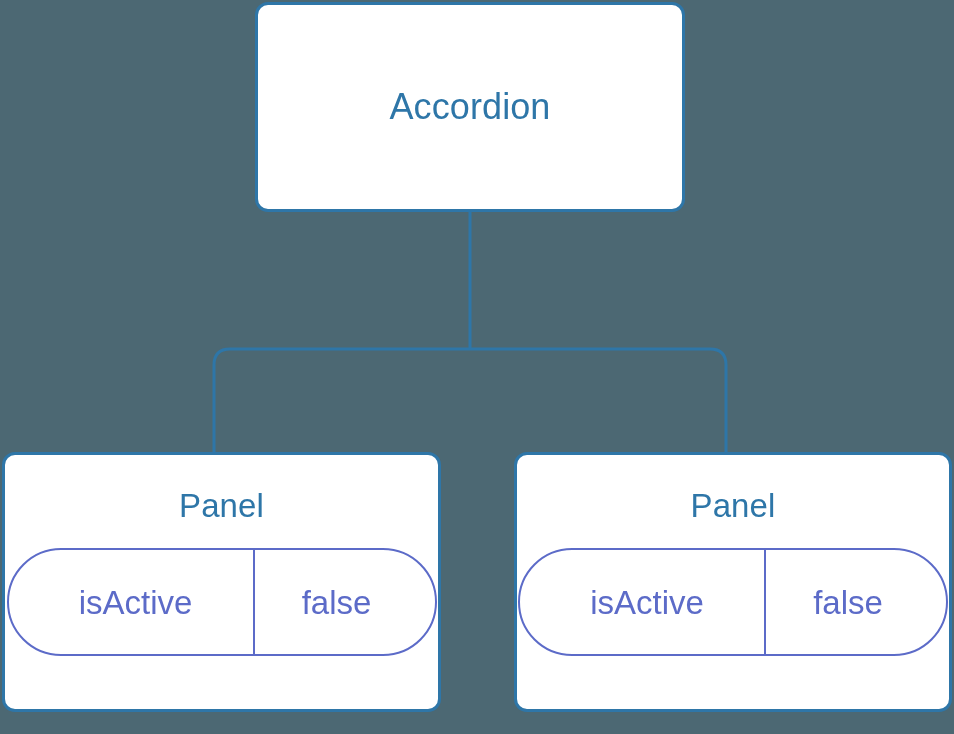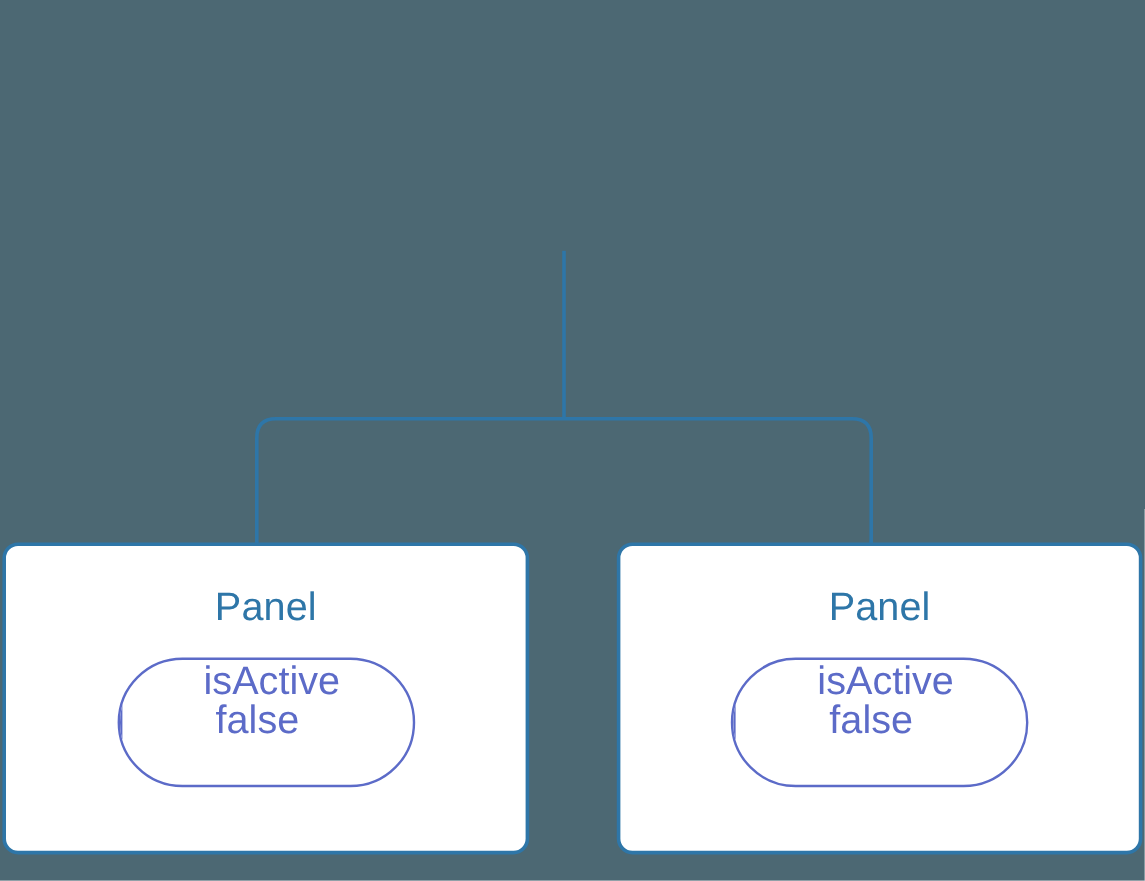--- a/index.html
+++ b/index.html
@@ -78,21 +78,20 @@
     width: 100%;
   }
   .pill {
     display: flex;
     align-items: stretch;
     border: 2.5px solid #5c6bc8;
     border-radius: 60px;
     background: #ffffff;
     height: 104px;
     overflow: hidden;
-    flex-direction: column;
   }
   .pill-cell {
     display: flex;
     align-items: center;
     justify-content: center;
     color: #5c6bc8;
     font-size: 33px;
     line-height: 1;
     white-space: nowrap;
   }
@@ -113,20 +112,23 @@
 
   <svg id="connectors" viewBox="0 0 954 734">
 
     <path d="M 470 209 L 470 349" fill="none" stroke="#2e76a8" stroke-width="3"></path>
 
     <path d="M 470 349 L 230 349 Q 214 349 214 365 L 214 476" fill="none" stroke="#2e76a8" stroke-width="3" stroke-linecap="butt"></path>
 
     <path d="M 470 349 L 710 349 Q 726 349 726 365 L 726 476" fill="none" stroke="#2e76a8" stroke-width="3" stroke-linecap="butt"></path>
   </svg>
 
+  <div class="node node--root">
+    <div class="node-title">Accordion</div>
+  </div>
 
   <div class="node node--leaf node--leaf-left">
     <div class="node-title">Panel</div>
     <div class="pill-row">
       <div class="pill">
         <div class="pill-cell pill-key">isActive</div>
         <div class="pill-cell pill-val">false</div>
       </div>
     </div>
   </div>

